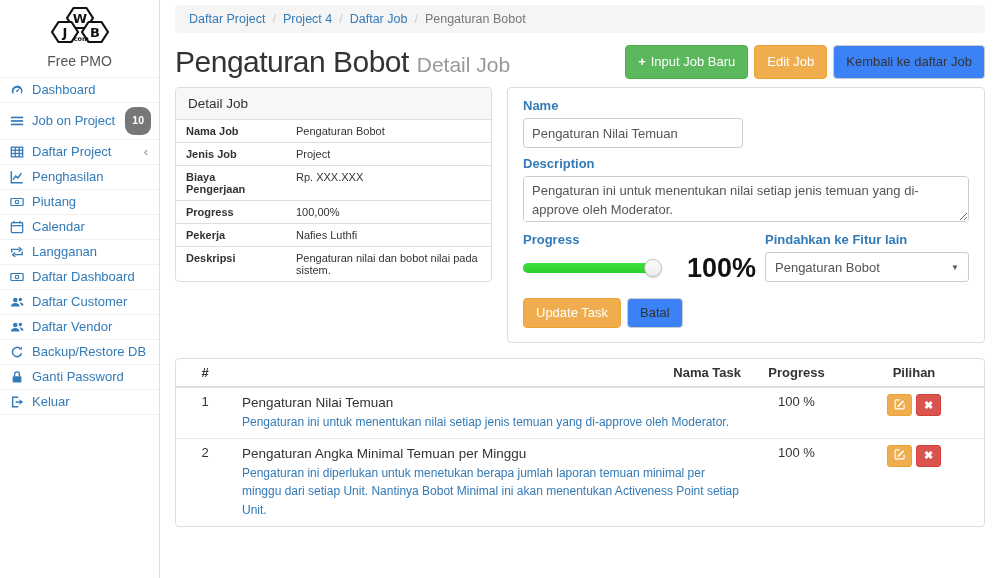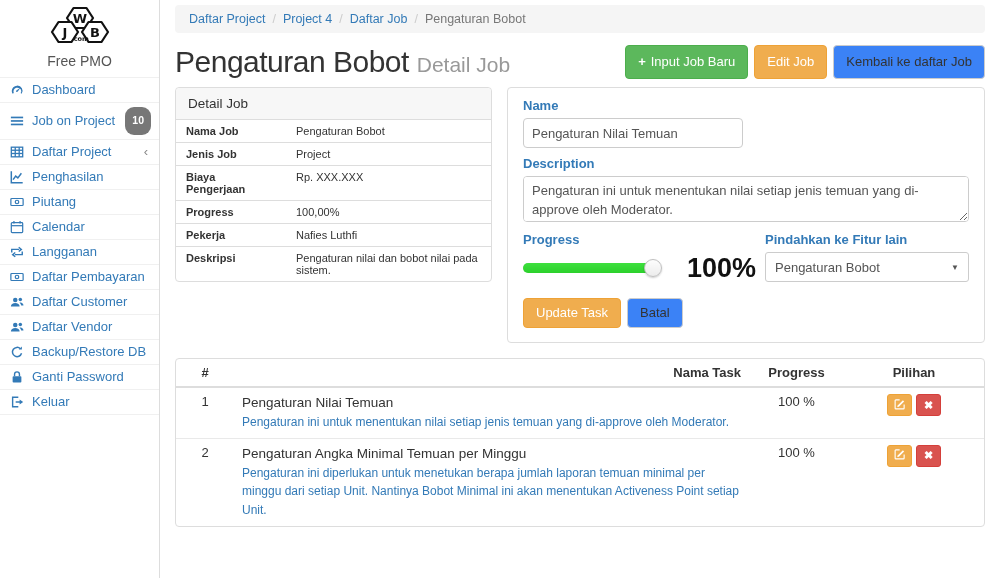--- a/index.html
+++ b/index.html
@@ -208,21 +208,21 @@
           </span>
           <span>Langganan</span>
         </div>
         <div class="side-item">
           <span class="ico">
             <svg width="14" height="14" viewBox="0 0 16 16" fill="none" stroke="currentColor" stroke-width="1.4">
               <rect x="1" y="4" width="14" height="8" rx="1"></rect>
               <circle cx="8" cy="8" r="2"></circle>
             </svg>
           </span>
-          <span>Daftar Pembayaran</span>
+          <span>Daftar Dashboard</span>
         </div>
         <div class="side-item">
           <span class="ico">
             <svg width="14" height="14" viewBox="0 0 16 16" fill="currentColor">
               <circle cx="6" cy="5.6" r="2.6"></circle>
               <path d="M1 13.2c0-2.6 2.2-4.1 5-4.1s5 1.5 5 4.1z"></path>
               <circle cx="11.8" cy="5" r="2"></circle>
               <path d="M12 8.7c1.9.3 3.4 1.6 3.4 3.3h-2.6c-.2-1.3-.9-2.4-2-3.1.4-.1.8-.2 1.2-.2z"></path>
             </svg>
           </span>

